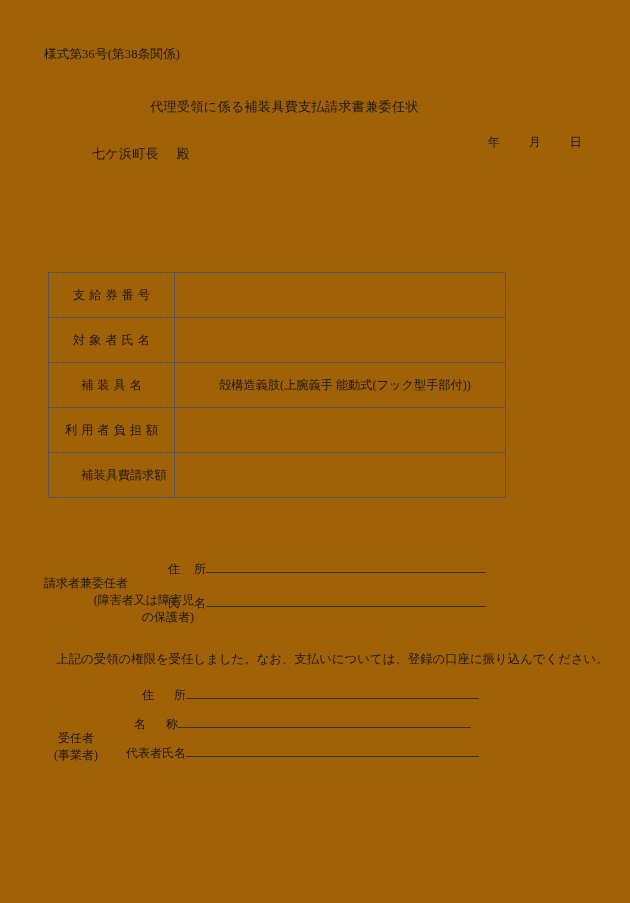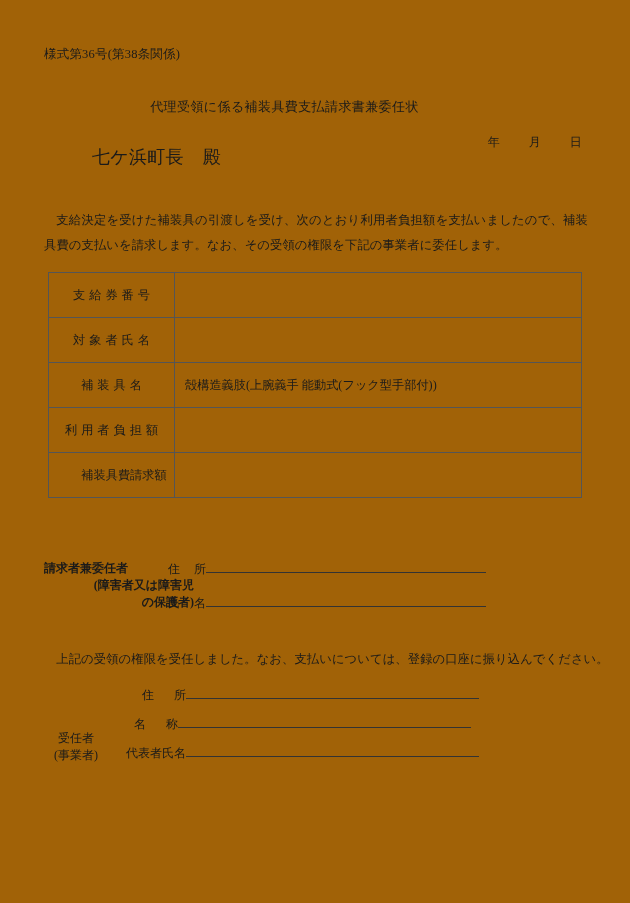--- a/index.html
+++ b/index.html
@@ -47,21 +47,21 @@
     font-size: 12px;
     letter-spacing: 0.3px;
     white-space: nowrap;
     margin-top: 9px;
   }
   .date-line span.gap { display: inline-block; width: 22px; }
   .addressee {
     position: absolute;
     left: 92px;
     top: 145px;
-    font-size: 18px;
+    font-size: 13px;
     letter-spacing: 0.3px;
     white-space: nowrap;
   }
   .addressee .hon { margin-left: 14px; }
 
   
   .body-para {
     position: absolute;
     left: 44px;
     top: 208px;
@@ -71,21 +71,21 @@
     text-indent: 1em;
     text-align: justify;
     letter-spacing: 0.1px;
   }
 
   
   .form-table {
     position: absolute;
     left: 48px;
     top: 272px;
-    width: 534px;
+    width: 458px;
     border-collapse: collapse;
     table-layout: fixed;
   }
   .form-table td {
     border: 1px solid #555555;
     height: 44px;
     font-size: 12.2px;
     padding: 0;
     vertical-align: middle;
   }
@@ -98,38 +98,38 @@
   }
   .form-table td.label.tight {
     letter-spacing: 0px;
     text-indent: 0px;
     padding-left: 25px;
   }
   .form-table td.value {
     padding-left: 10px;
     letter-spacing: 0px;
     white-space: nowrap;
+    text-align: center;
   }
 
   
   .sig-claimant {
     position: absolute;
     left: 44px;
     top: 560px;
     width: 500px;
     font-size: 12px;
     line-height: 17px;
   }
   .sig-claimant .who {
     position: absolute;
     left: 0;
-    top: 0;
+    top: 15px;
     width: 150px;
     white-space: nowrap;
-    font-weight: bold;
   }
   .sig-claimant .who .l2,
   .sig-claimant .who .l3 { display: block; text-align: right; }
   .sig-claimant .field-addr {
     position: absolute;
     left: 124px;
     top: 0px;
     width: 360px;
     white-space: nowrap;
   }
@@ -217,21 +217,20 @@
     <span>月</span>
     <span class="gap"></span>
     <span>日</span>
   </div>
 
   <div class="addressee">
     <span>七ケ浜町長</span>
     <span class="hon">殿</span>
   </div>
 
-  <div class="body-para">支給決定を受けた補装具の引渡しを受け、次のとおり利用者負担額を支払いましたので、補装具費の支払いを請求します。なお、その受領の権限を下記の事業者に委任します。</div>
 
   <table class="form-table">
     <tbody>
       <tr>
         <td class="label">支給券番号</td>
         <td class="value"></td>
       </tr>
       <tr>
         <td class="label">対象者氏名</td>
         <td class="value"></td>

